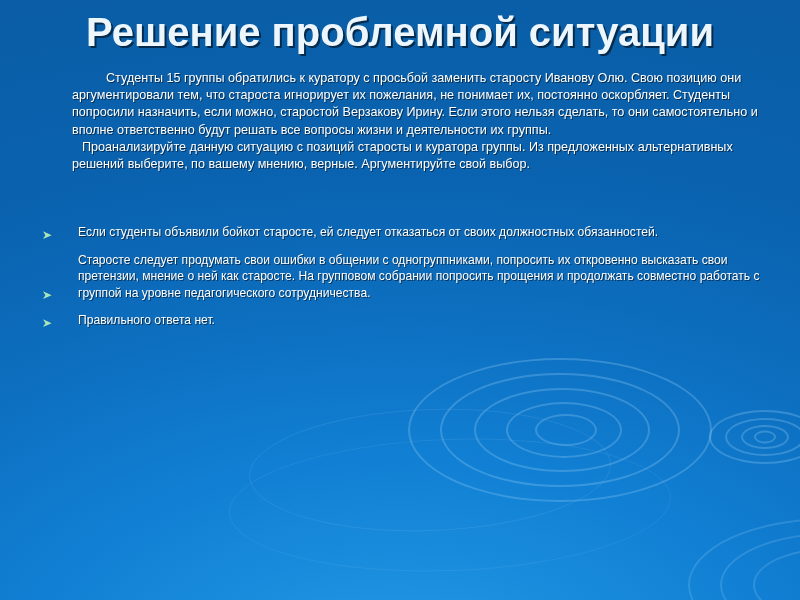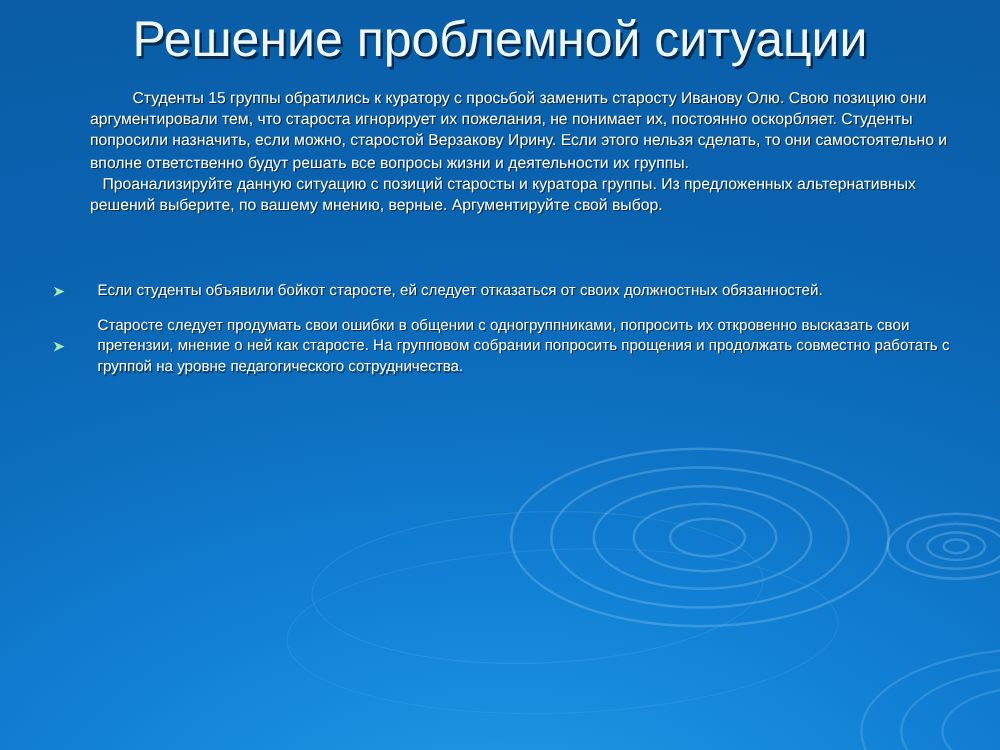--- a/index.html
+++ b/index.html
@@ -70,21 +70,21 @@
   }
 
   .title {
     position: absolute;
     left: 0;
     right: 0;
     top: 8px;
     text-align: center;
     font-size: 40px;
     line-height: 48px;
-    font-weight: normal;
+    font-weight: bold;
     color: #ecf6fc;
     letter-spacing: 0px;
     text-shadow: 2px 2px 0 rgba(0,0,0,0.55);
     white-space: nowrap;
   }
 
   .intro {
     position: absolute;
     left: 72px;
     width: 712px;
@@ -101,21 +101,21 @@
   .intro p.p2 { text-indent: 10px; margin-top: 0; }
 
   .bullets {
     position: absolute;
     left: 22px;
     right: 8px;
     top: 224px;
   }
   .bullet-item {
     display: flex;
-    align-items: center;
+    align-items: flex-end;
     margin-bottom: 11px;
   }
   .bullet-marker {
     flex: 0 0 auto;
     width: 56px;
     padding-top: 2px;
     text-align: left;
     padding-left: 20px;
     box-sizing: border-box;
     color: #a9e6b8;
@@ -181,16 +181,24 @@
             <path d="M1 1.3 L9.6 5.2 L1 9.1 L3.4 5.2 Z" fill="#a9e6b8"></path>
           </svg>
         </span>
         <span class="bullet-text">Старосте следует  продумать свои ошибки в общении с одногруппниками, попросить их откровенно высказать свои претензии, мнение о ней как старосте. На групповом собрании попросить прощения и продолжать совместно работать с группой на уровне педагогического сотрудничества.</span>
       </div>
 
 
 
 
 
+      <div class="bullet-item">
+        <span class="bullet-marker">
+          <svg width="11" height="11" viewBox="0 0 11 11" aria-hidden="true">
+            <path d="M1 1.3 L9.6 5.2 L1 9.1 L3.4 5.2 Z" fill="#a9e6b8"></path>
+          </svg>
+        </span>
+        <span class="bullet-text">Правильного ответа нет.</span>
+      </div>
 
     </div>
   </div>
 </div>
 
 </body></html>

